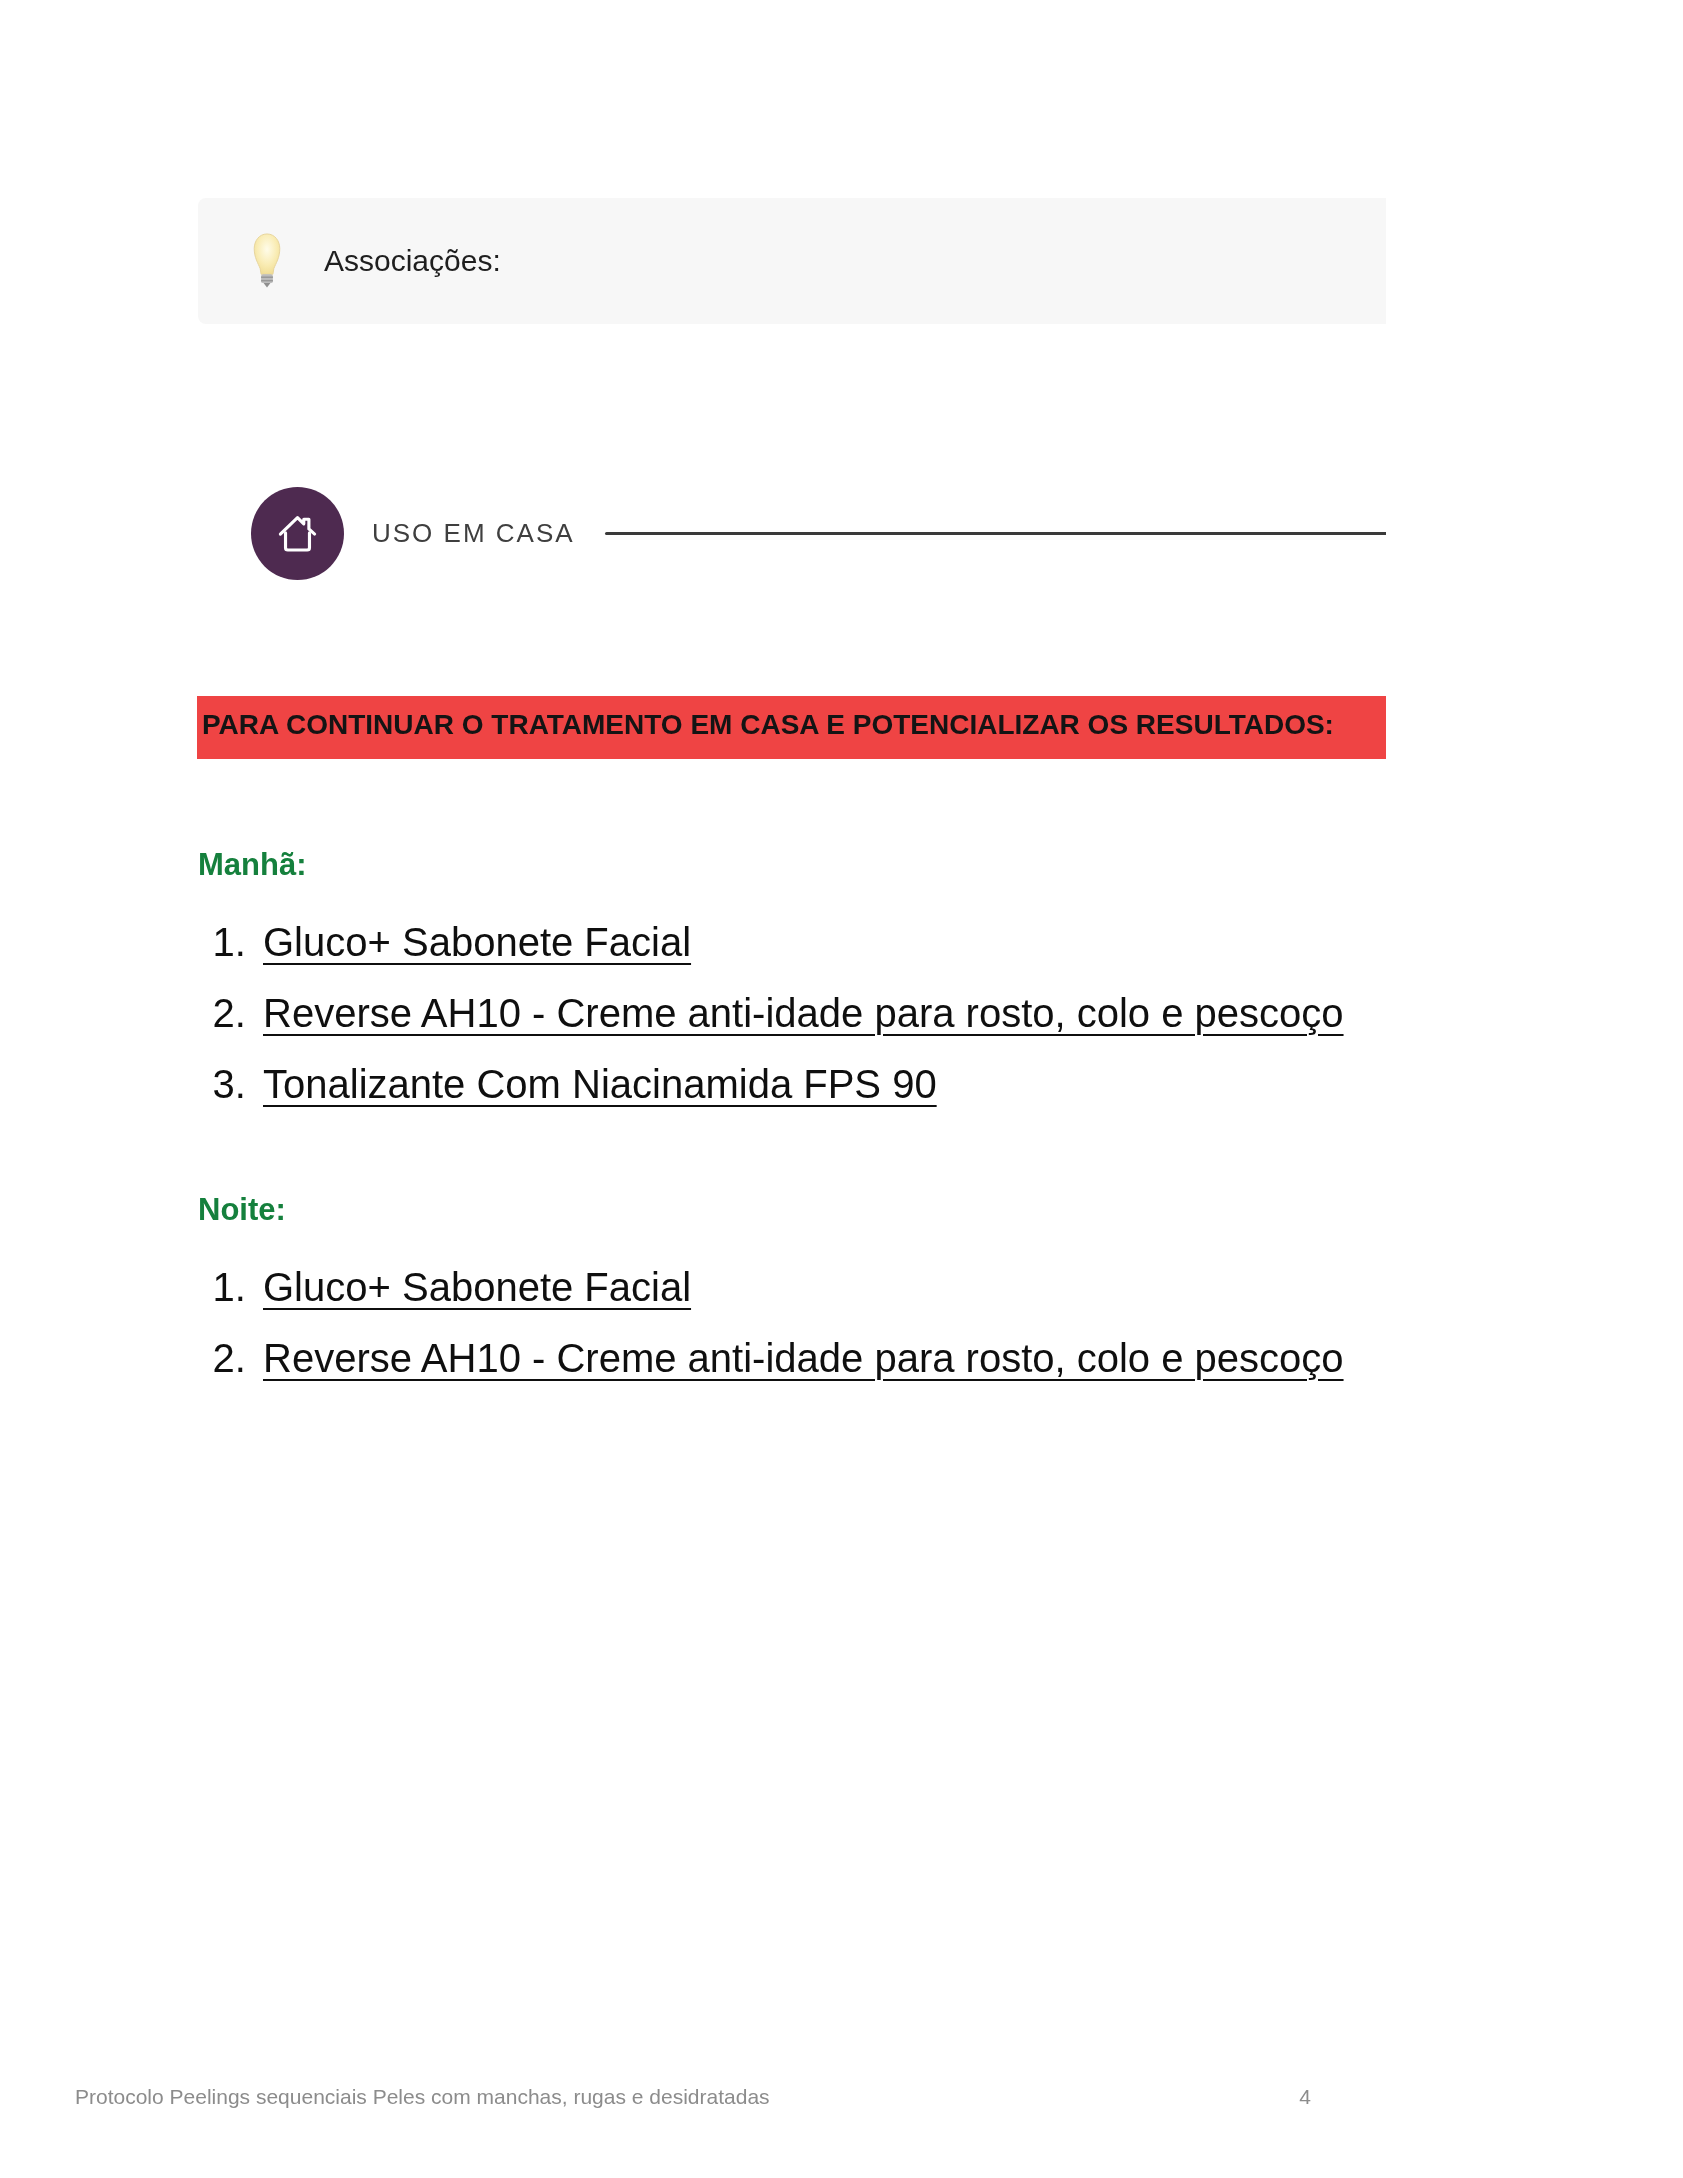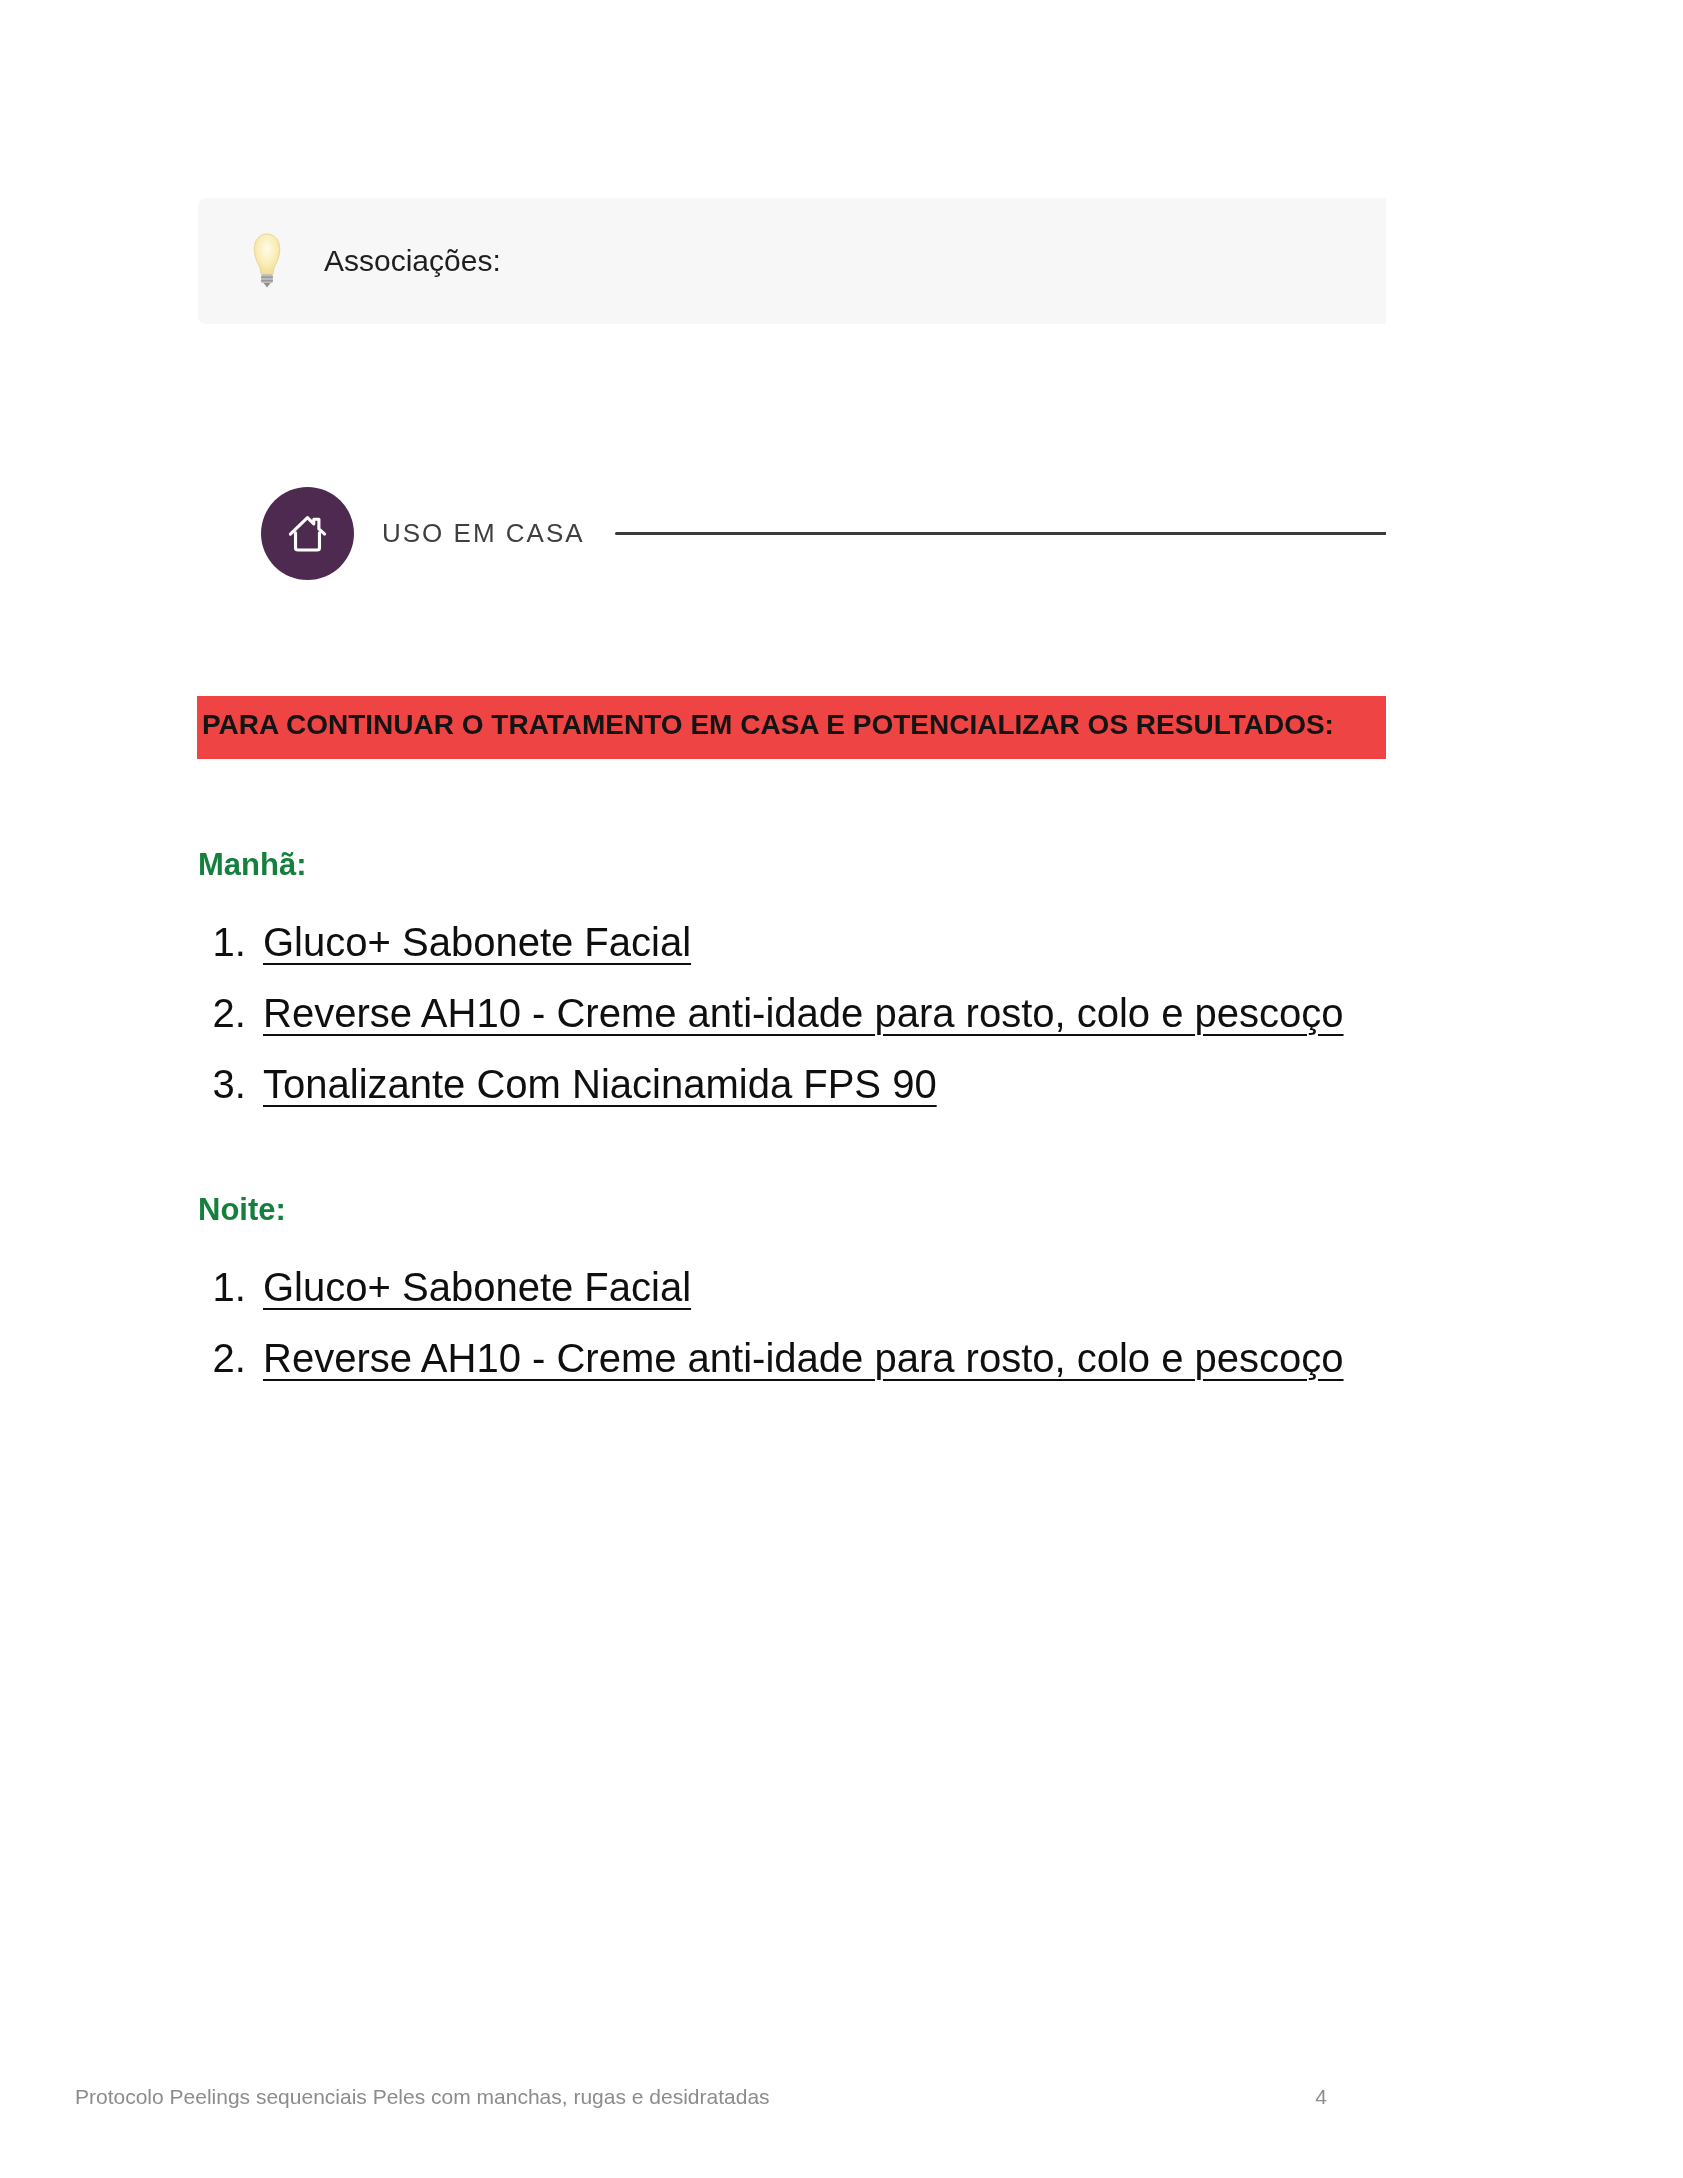--- a/index.html
+++ b/index.html
@@ -21,21 +21,21 @@
     padding-left:52px;
   }
   .assoc .bulb{width:34px;height:57px;display:block;}
   .assoc-label{
     margin-left:40px;
     font-size:30px;color:#1f1f1f;
   }
 
   
   .home-row{
-    position:absolute;left:210px;top:487px;
+    position:absolute;left:200px;top:487px;
     width:1285px;height:93px;
     display:flex;align-items:center;text-align:right;
   }
   .home-circle{
     width:93px;height:93px;border-radius:50%;
     background:#4e2a50;
     margin-left:51px;flex:0 0 auto;
     display:flex;align-items:center;justify-content:center;
   }
   .home-circle svg{width:57px;height:57px;display:block;}
@@ -84,21 +84,21 @@
   .product-link{
     color:#0f0f0f;
     text-decoration:underline;
     text-decoration-thickness:2px;
     text-underline-offset:7px;
     cursor:pointer;
   }
 
   
   .footer{
-    position:absolute;left:75px;right:59px;top:2085px;
+    position:absolute;left:75px;right:75px;top:2085px;
     display:flex;justify-content:space-between;align-items:baseline;
     font-size:21px;color:#8c8c8c;gap:48px;
   }
 </style>
 </head>
 <body>
 
 <div class="page">
 
   <section class="assoc">

